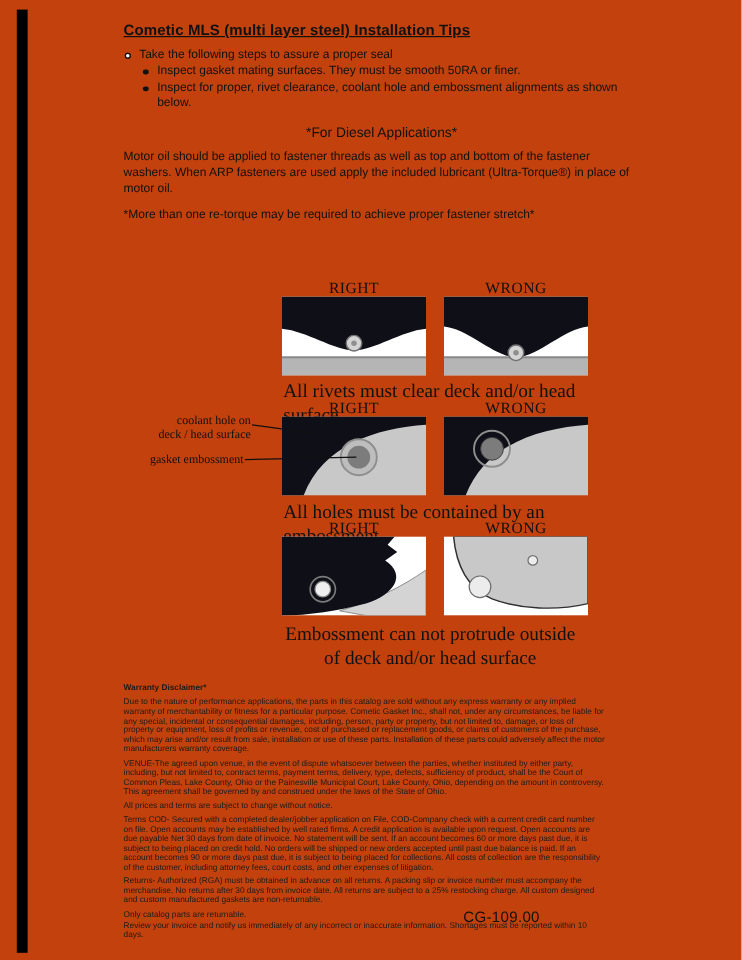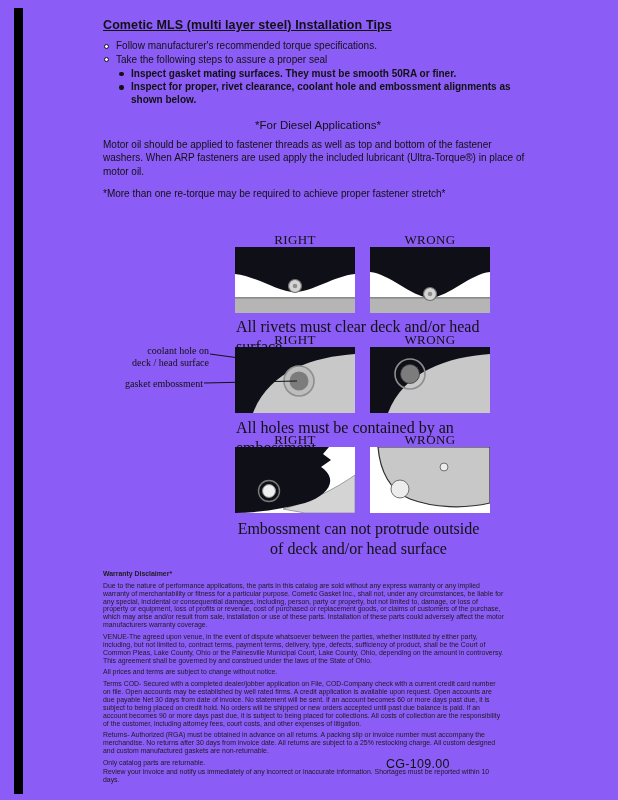--- a/index.html
+++ b/index.html
@@ -1,25 +1,25 @@
 <!DOCTYPE html>
 <html><head>
 <meta charset="utf-8">
 <style>
   * { margin:0; padding:0; box-sizing:border-box; }
   html,body { background:#ffffff; }
   body { font-family:"Liberation Sans", sans-serif; color:#111; }
-  .page { position:relative; width:618px; height:800px; background:#8b5cf6; overflow:hidden; }
+  .page { position:relative; width:618px; height:800px; background:#c2410c; overflow:hidden; }
   .left-bar { position:absolute; left:14px; top:8px; width:9px; height:786px; background:#000; }
 
   .topblock { position:absolute; left:103px; top:18px; width:430px; }
   .title { font-size:12.5px; font-weight:bold; text-decoration:underline; margin-bottom:8px; letter-spacing:0.1px; }
 
   .tip { position:relative; padding-left:13px; font-size:10px; line-height:1.28; margin-bottom:1px; }
-  .tip.sub { padding-left:28px;font-weight:bold; }
+  .tip.sub { padding-left:28px; }
   .marker-open { position:absolute; left:1px; top:3.5px; width:5px; height:5px; border:1px solid #111; border-radius:50%; background:#fff; }
   .marker-dot { position:absolute; left:16px; top:4px; width:4.5px; height:4.5px; background:#111; border-radius:50%; }
 
   .diesel-heading { font-size:11.5px; font-weight:normal; margin-top:12px;text-align:center; }
   .para { font-size:10px; line-height:1.34; margin-top:7px; }
   .note { font-size:10px; line-height:1.3; margin-top:9px; }
 
   .diagrams { position:absolute; left:103px; top:232px; width:420px; height:330px;font-family:Liberation Serif, serif; }
   .dia-label { position:absolute; width:120px; text-align:center; font-size:13px; letter-spacing:0.4px; }
   .panel { position:absolute; width:120px; height:66px; }
@@ -38,21 +38,20 @@
 <body>
 
 <div class="page">
   <div class="left-bar"></div>
 
   <div class="topblock">
     <div class="title">Cometic MLS (multi layer steel) Installation Tips</div>
 
     <div class="tip">
       <span class="marker-open"></span>
-      <span>Follow manufacturer's recommended torque specifications.</span>
     </div>
     <div class="tip">
       <span class="marker-open"></span>
       <span>Take the following steps to assure a proper seal</span>
     </div>
     <div class="tip sub">
       <span class="marker-dot"></span>
       <span>Inspect gasket mating surfaces.  They must be smooth 50RA or finer.</span>
     </div>
     <div class="tip sub">

